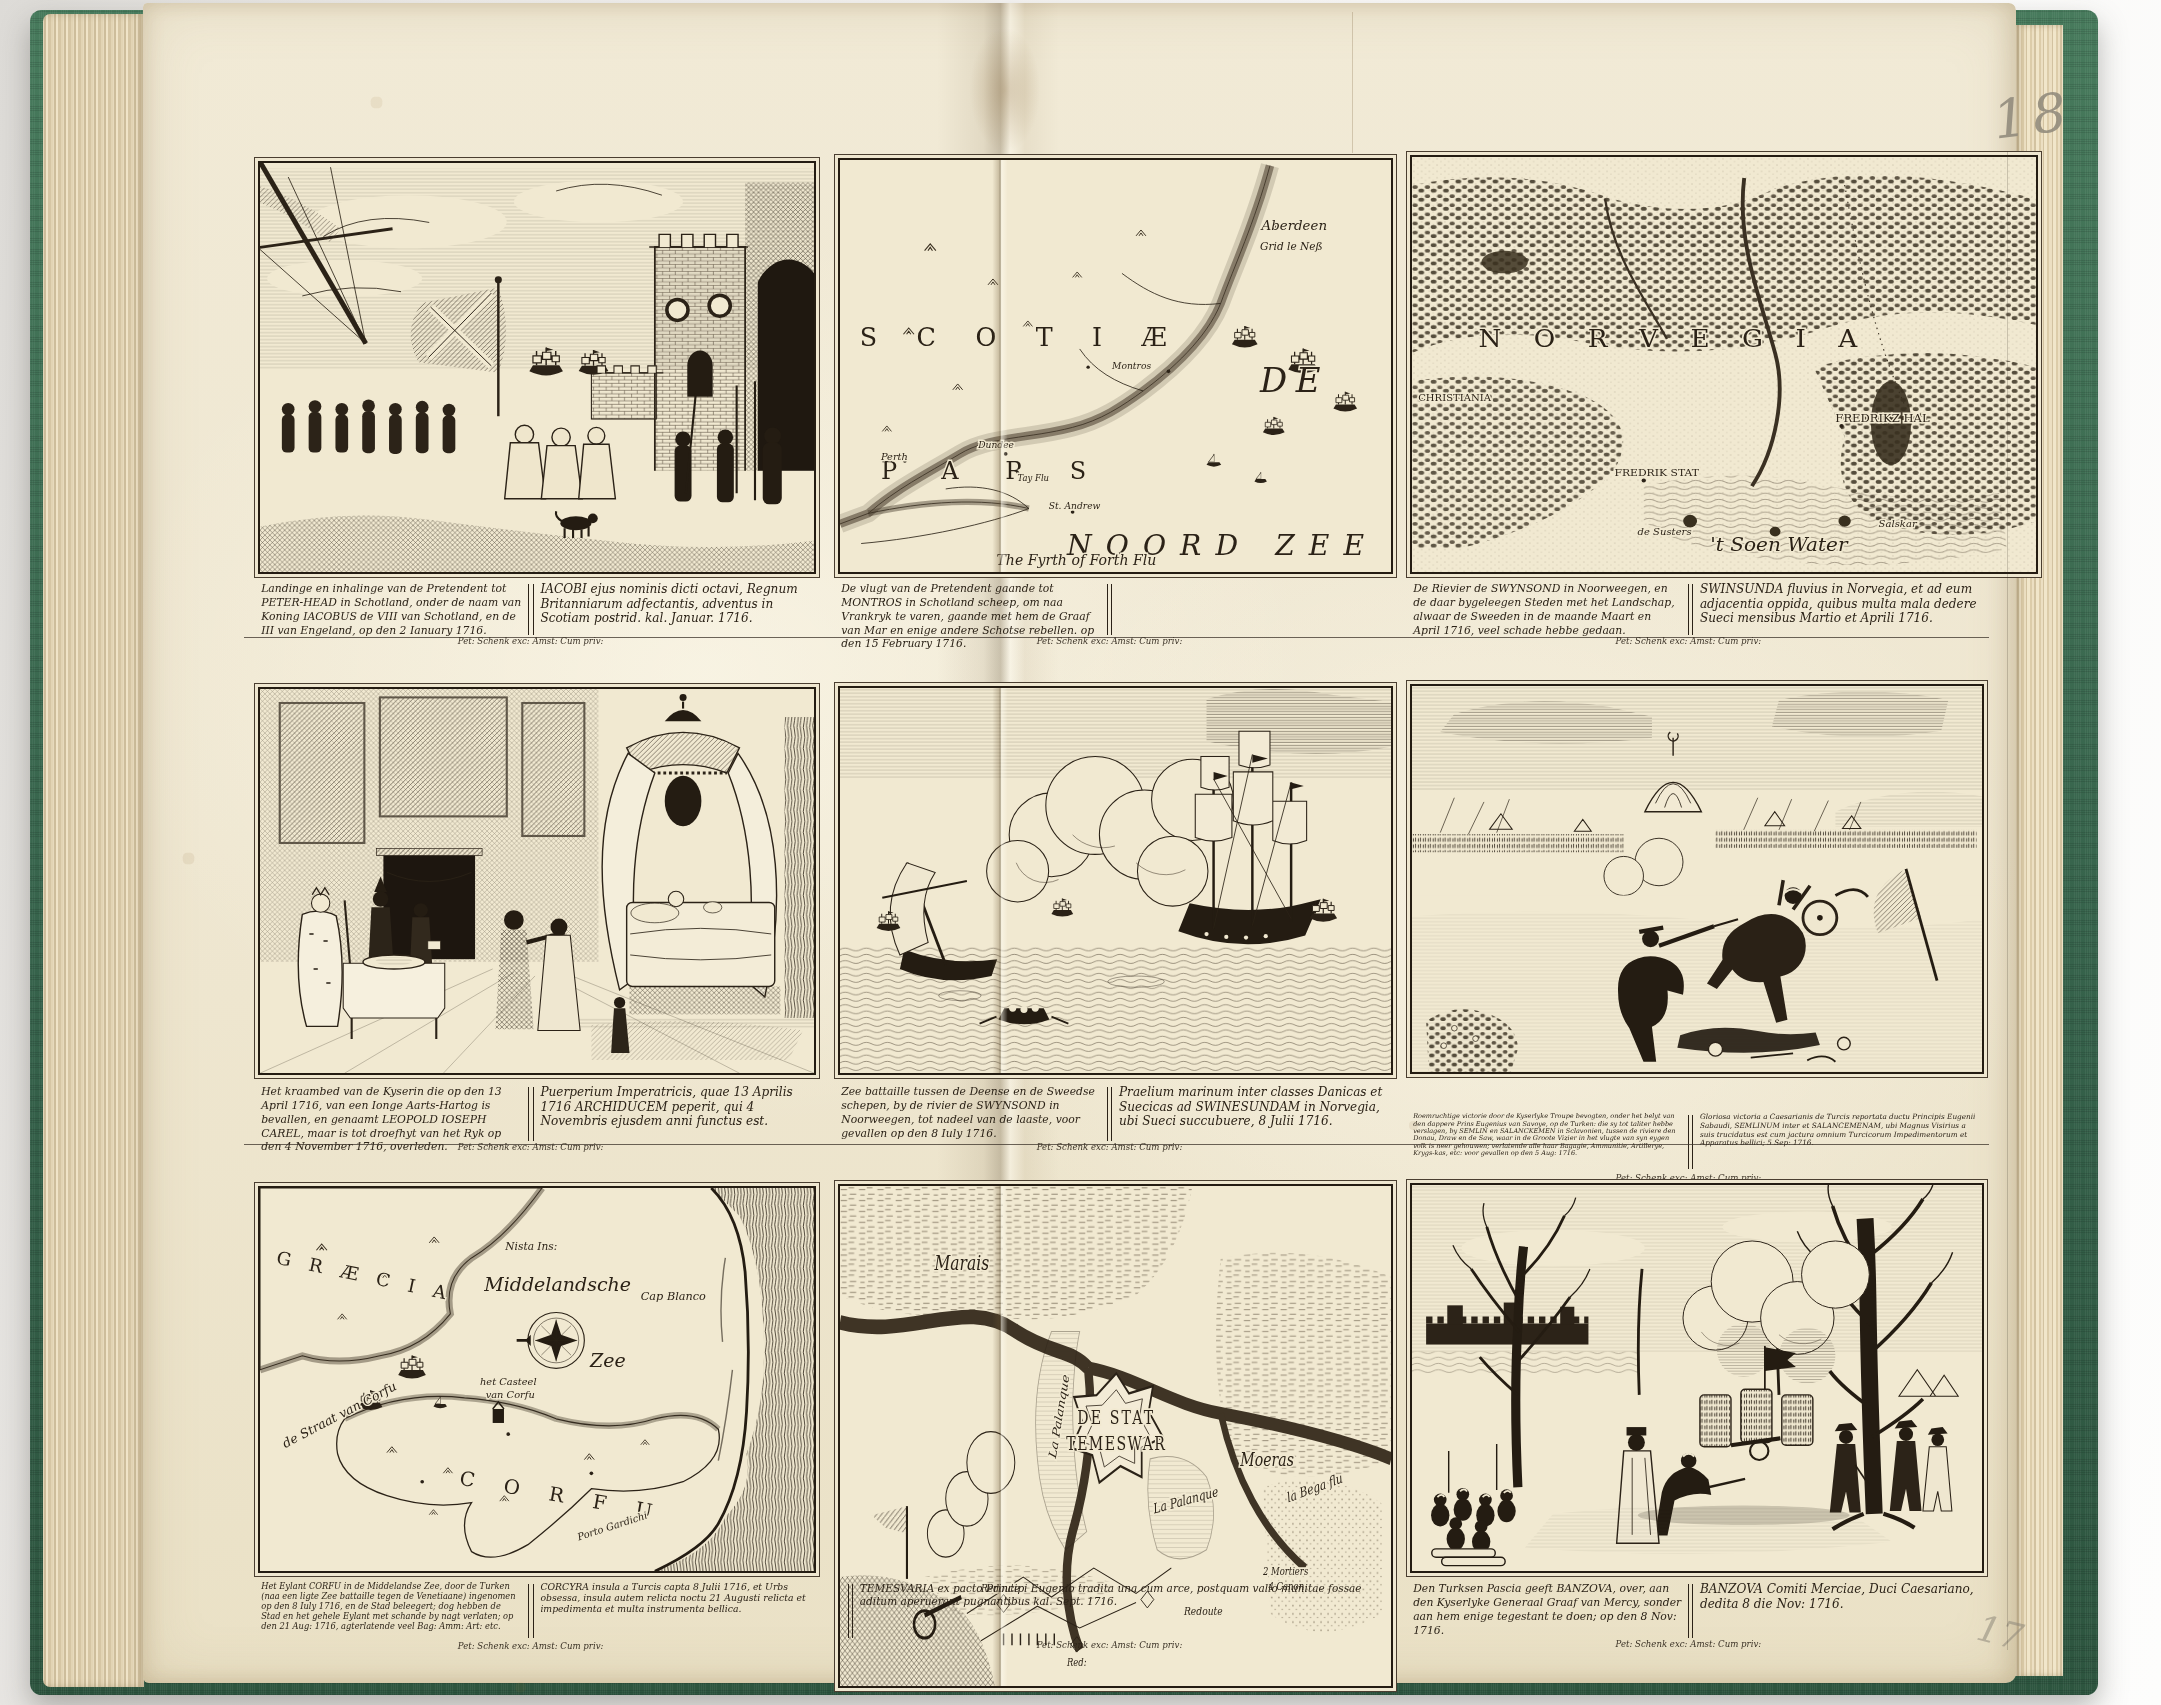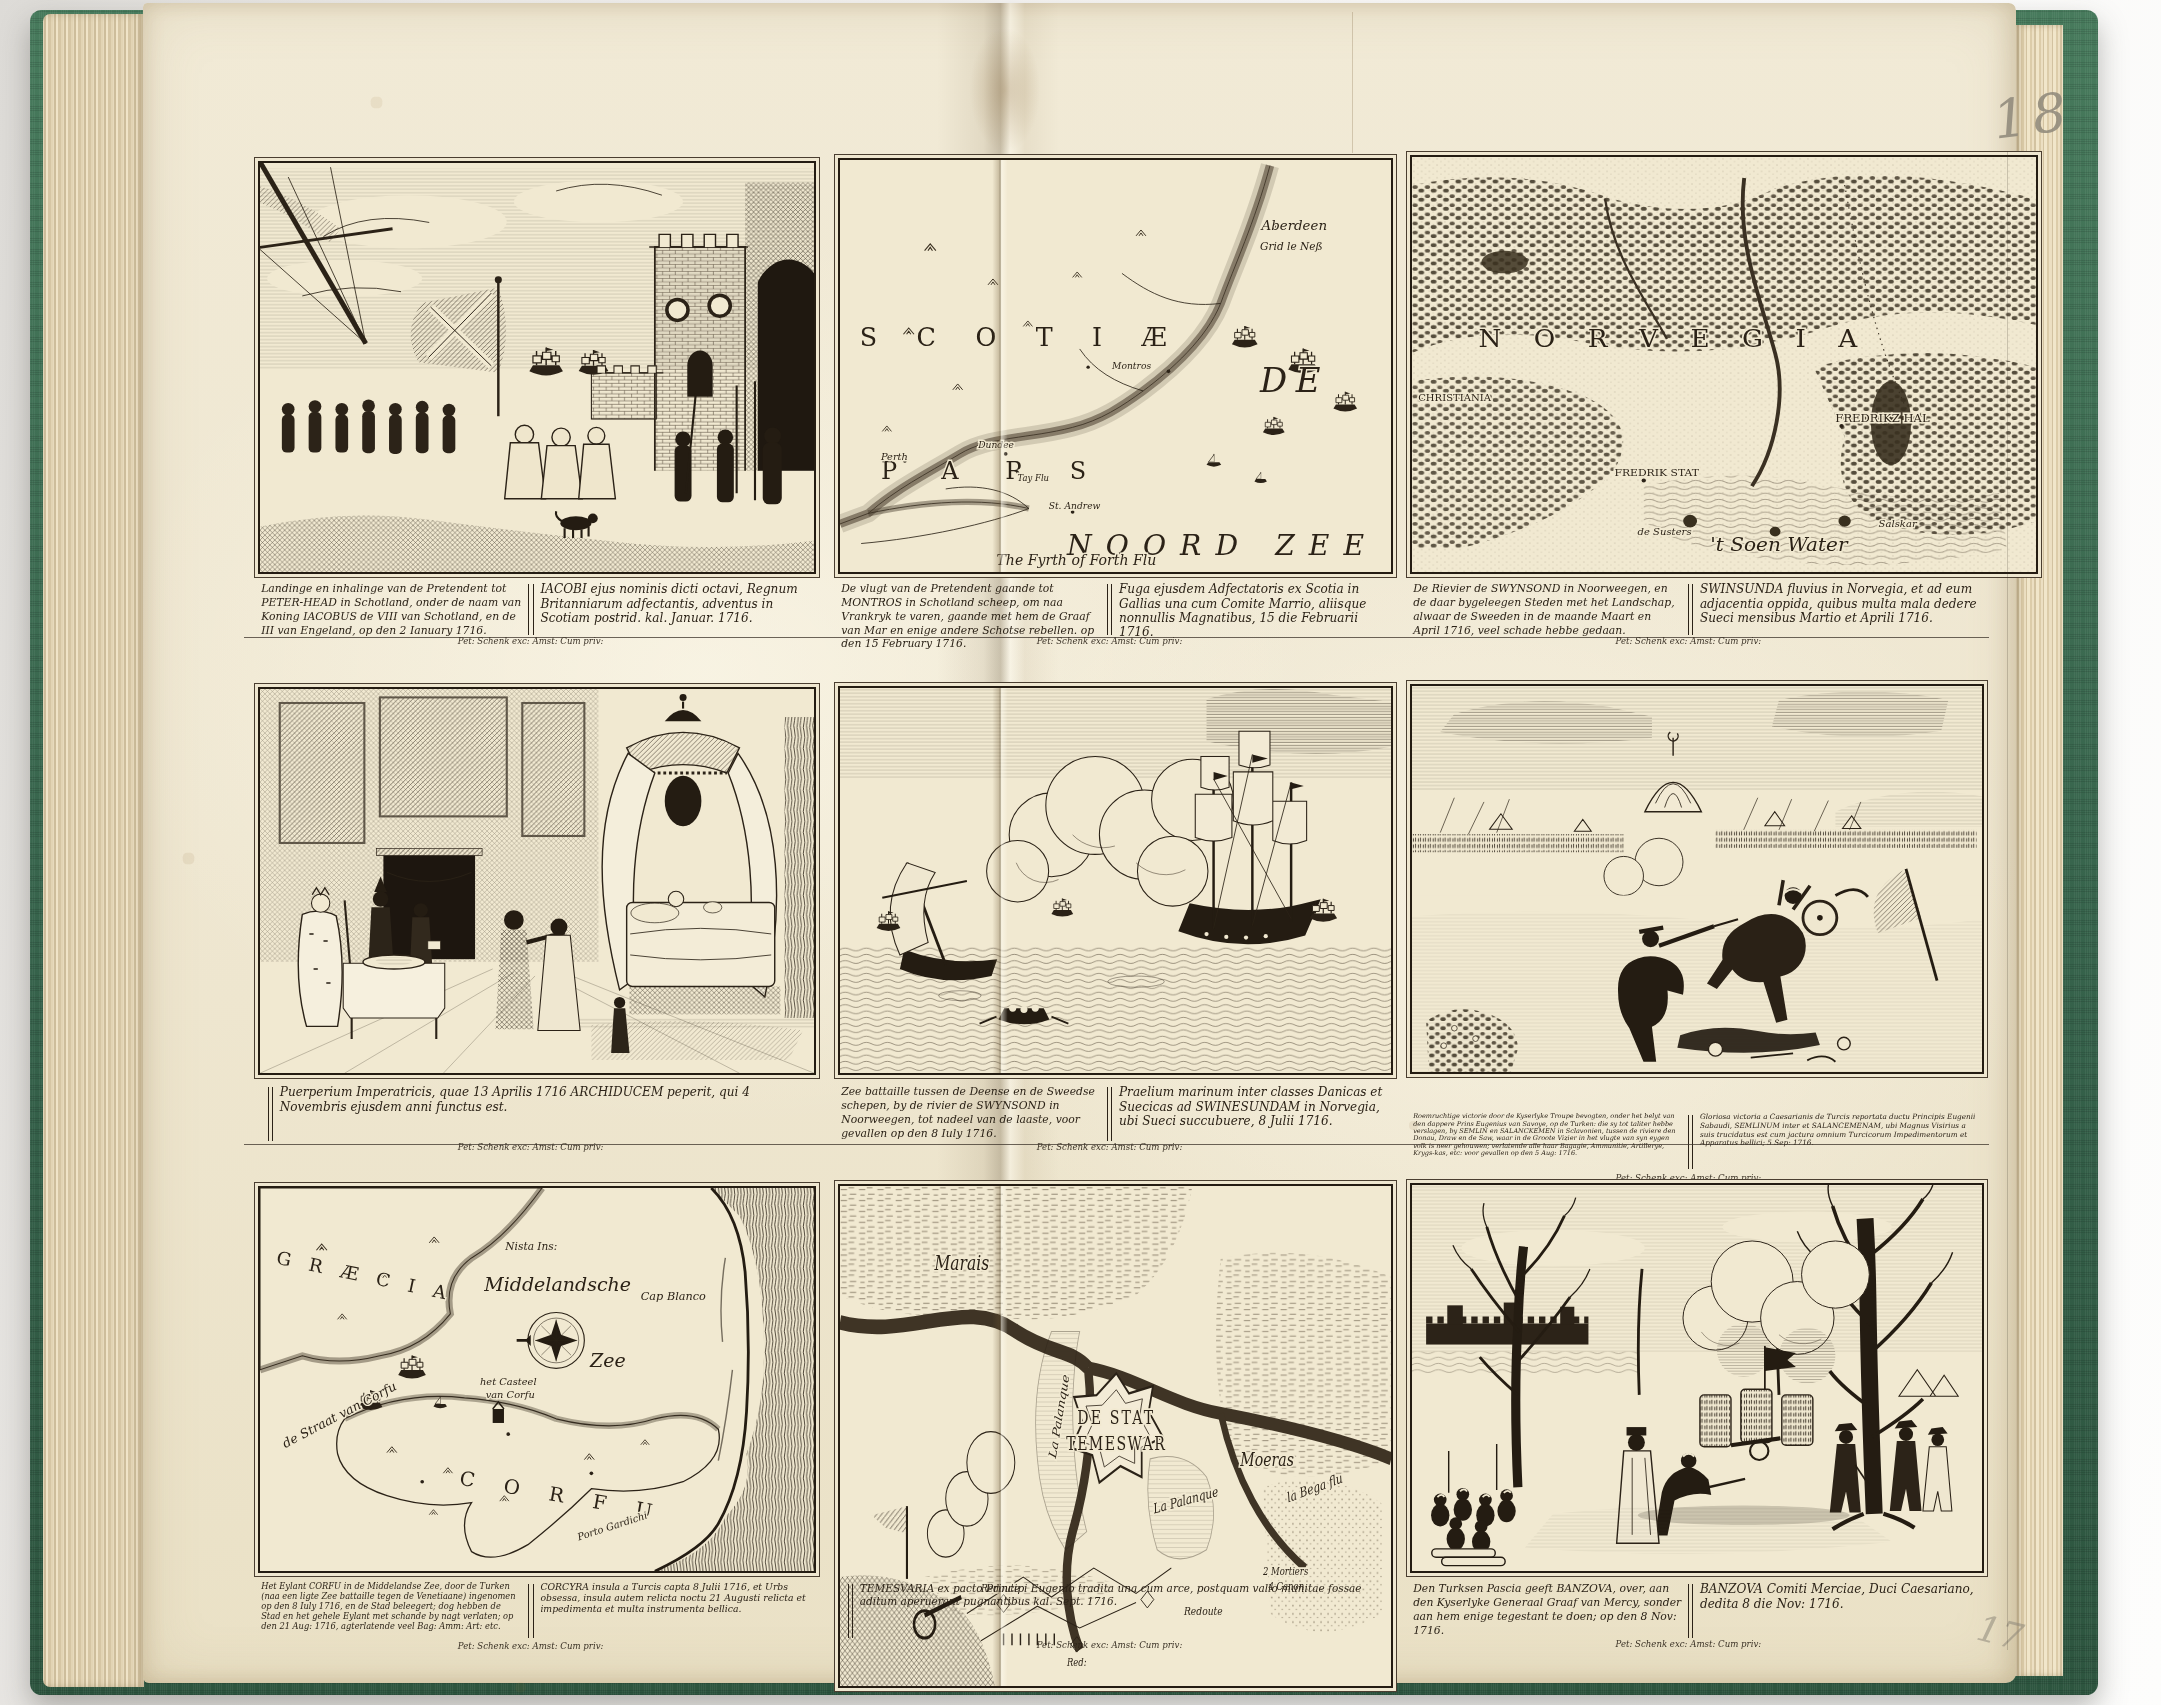--- a/index.html
+++ b/index.html
@@ -314,21 +314,20 @@
 
   <div class="caption c4" style="left:254px;top:581px;width:566px;height:58px">
     <div class="cap-nl">Landinge en inhalinge van de Pretendent tot PETER-HEAD in Schotland, onder de naam van Koning IACOBUS de VIII van Schotland, en de III van Engeland, op den 2 Ianuary 1716.</div>
     <div class="cap-div"></div>
     <div class="cap-la">IACOBI ejus nominis dicti octavi, Regnum Britanniarum adfectantis, adventus in Scotiam postrid. kal. Januar. 1716.</div>
     <div class="cap-credit">Pet: Schenk exc: Amst: Cum priv:</div>
   </div>
   <div class="caption c4" style="left:834px;top:581px;width:563px;height:58px">
     <div class="cap-nl">De vlugt van de Pretendent gaande tot MONTROS in Schotland scheep, om naa Vrankryk te varen, gaande met hem de Graaf van Mar en enige andere Schotse rebellen. op den 15 February 1716.</div>
     <div class="cap-div"></div>
-    <div class="cap-la">Fuga ejusdem Adfectatoris ex Scotia in Gallias una cum Comite Marrio, aliisque nonnullis Magnatibus, 15 die Februarii 1716.</div>
     <div class="cap-credit">Pet: Schenk exc: Amst: Cum priv:</div>
   </div>
   <div class="caption c4" style="left:1406px;top:581px;width:582px;height:58px">
     <div class="cap-nl">De Rievier de SWYNSOND in Noorweegen, en de daar bygeleegen Steden met het Landschap, alwaar de Sweeden in de maande Maart en April 1716, veel schade hebbe gedaan.</div>
     <div class="cap-div"></div>
     <div class="cap-la">SWINSUNDA fluvius in Norvegia, et ad eum adjacentia oppida, quibus multa mala dedere Sueci mensibus Martio et Aprili 1716.</div>
     <div class="cap-credit">Pet: Schenk exc: Amst: Cum priv:</div>
   </div>
   <div class="rule" style="left:244px;top:637px;width:1745px"></div>
 
@@ -510,20 +509,21 @@
         <path d="M20 480q40 -28 90 -10 40 16 40 50l-10 33H24Z" fill="url(#scrub)" opacity=".8"></path>
         <circle cx="60" cy="490" r="4" fill="#f1e9d1" stroke="#2b2217"></circle>
             <circle cx="90" cy="505" r="4" fill="#f1e9d1" stroke="#2b2217"></circle>
             <circle cx="45" cy="515" r="4" fill="#f1e9d1" stroke="#2b2217"></circle>
       </g>
     </svg>
       </div>
   </figure>
 
   <div class="caption c4" style="left:254px;top:1084px;width:566px;height:61px">
+    <div class="cap-nl">Het kraambed van de Kyserin die op den 13 April 1716, van een Ionge Aarts-Hartog is bevallen, en genaamt LEOPOLD IOSEPH CAREL, maar is tot droefhyt van het Ryk op den 4 November 1716, overleden.</div>
     <div class="cap-div"></div>
     <div class="cap-la">Puerperium Imperatricis, quae 13 Aprilis 1716 ARCHIDUCEM peperit, qui 4 Novembris ejusdem anni functus est.</div>
     <div class="cap-credit">Pet: Schenk exc: Amst: Cum priv:</div>
   </div>
   <div class="caption c4" style="left:834px;top:1084px;width:563px;height:61px">
     <div class="cap-nl">Zee battaille tussen de Deense en de Sweedse schepen, by de rivier de SWYNSOND in Noorweegen, tot nadeel van de laaste, voor gevallen op den 8 Iuly 1716.</div>
     <div class="cap-div"></div>
     <div class="cap-la">Praelium marinum inter classes Danicas et Suecicas ad SWINESUNDAM in Norvegia, ubi Sueci succubuere, 8 Julii 1716.</div>
     <div class="cap-credit">Pet: Schenk exc: Amst: Cum priv:</div>
   </div>

